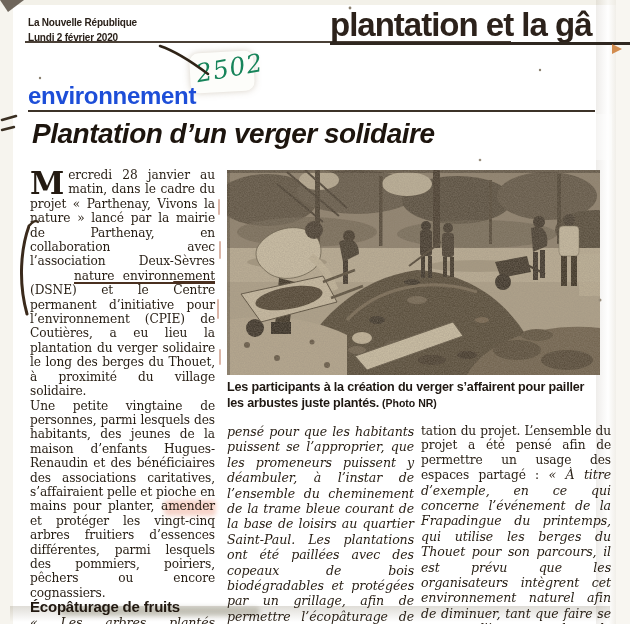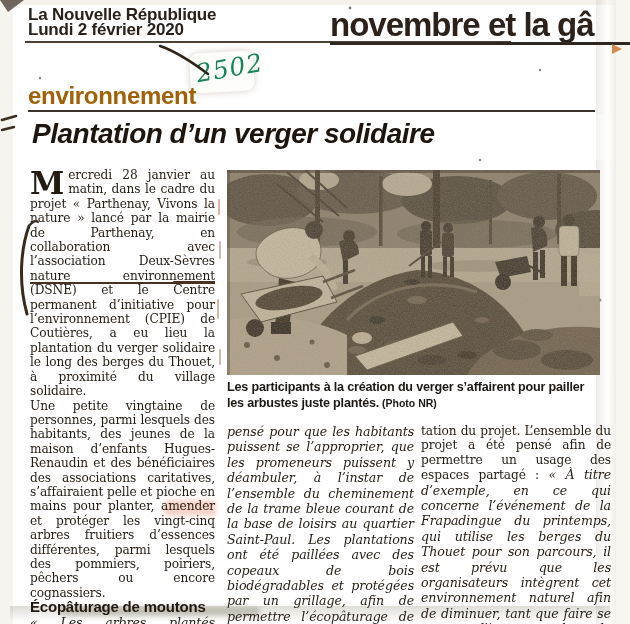--- a/index.html
+++ b/index.html
@@ -20,45 +20,45 @@
   .torn-right{position:absolute;left:596px;top:0;width:22px;height:624px;
     background:linear-gradient(90deg,rgba(120,105,85,.12),rgba(255,255,255,.5) 55%,rgba(235,232,224,.9));}
   .bottom-shadow{position:absolute;left:10px;top:606px;width:600px;height:16px;
     background:linear-gradient(180deg,rgba(110,100,75,.22),rgba(110,100,75,0));}
   .bottom-smudge{position:absolute;left:60px;top:607px;width:200px;height:9px;border-radius:5px;
     background:rgba(95,90,60,.28);filter:blur(2px);}
   .pink-ghost{position:absolute;left:164px;top:500px;width:52px;height:16px;border-radius:4px;
     background:rgba(236,150,125,.4);filter:blur(2px);}
 
   
-  .masthead{position:absolute;left:28px;top:8px;font-weight:bold;font-size:17px;line-height:14.5px;color:#2a211a;letter-spacing:-.2px;}
+  .masthead{position:absolute;left:28px;top:16px;font-weight:bold;font-size:10px;line-height:14.5px;color:#2a211a;letter-spacing:-.2px;}
   .rule-masthead{position:absolute;left:25px;top:41px;width:486px;height:2px;background:#4a4036;}
   .page-title{position:absolute;left:330px;top:6px;font-size:33px;font-weight:bold;letter-spacing:-1px;color:#2c221b;white-space:nowrap;}
   .rule-pagetitle{position:absolute;left:330px;top:42px;width:300px;height:3px;background:#2f2720;}
 
   
   .note-blob{position:absolute;left:190px;top:52px;width:64px;height:40px;background:#fdfdfa;border-radius:9px;
     transform:rotate(-3deg);box-shadow:0 0 7px rgba(140,120,90,.35);}
   .note-num{position:absolute;left:6px;top:2px;font-family:"DejaVu Serif",serif;font-style:italic;
     font-size:25px;color:#17845a;transform:rotate(-7deg);letter-spacing:1px;}
 
   
-  .section-title{position:absolute;left:28px;top:82px;font-size:24px;font-weight:bold;color:#a16207;letter-spacing:-.3px;}
+  .section-title{position:absolute;left:28px;top:82px;font-size:24px;font-weight:bold;color:#1d4ed8;letter-spacing:-.3px;}
   .rule-section{position:absolute;left:28px;top:110px;width:567px;height:2px;background:#3c3228;}
   .headline-band{position:absolute;left:16px;top:114px;width:596px;height:46px;background:rgba(255,255,255,.38);}
   .headline{position:absolute;left:32px;top:118px;font-size:28px;font-weight:bold;color:#1d150e;letter-spacing:-.5px;font-style:italic;}
 
   
   .bodytext{font-family:"DejaVu Serif",serif;font-size:12.2px;line-height:14.4px;text-align:justify;color:#261d13;letter-spacing:-.1px;}
   .col1{position:absolute;left:30px;top:168px;width:185px;}
   .col2{position:absolute;left:227px;top:424px;width:187px;}
   .col3{position:absolute;left:421px;top:424px;width:190px;}
   .bodytext p{margin:0;}
   .dropcap{float:left;font-size:31px;line-height:26px;font-weight:600;padding:2px 4px 0 0;color:#241b12;}
-  .pen-underline{text-decoration:underline;text-decoration-color:#4a3020;text-decoration-thickness:1.8px;text-underline-offset:2px;}
+  .pen-underline{text-decoration:underline;text-decoration-color:#4a3020;text-decoration-thickness:1.8px;text-underline-offset:2px;margin-left:44px;}
   .pen-overline{text-decoration:overline;text-decoration-color:#4a3020;text-decoration-thickness:1.8px;}
   .subhead{font-family:"Liberation Sans",sans-serif;font-weight:bold;font-size:15px;margin:7px 0 3px 0;color:#211810;letter-spacing:-.2px;text-align:left;}
   .quote{font-style:italic;font-size:12.6px;line-height:15px;}
 
   
   .photo-block{position:absolute;left:227px;top:170px;width:413px;}
   .photo{display:block;width:373px;height:205px;}
   .caption{margin-top:5px;font-weight:bold;font-size:12.6px;line-height:15.5px;color:#1f1812;letter-spacing:-.2px;width:360px;}
   .credit{font-size:10.5px;letter-spacing:0;}
 
@@ -76,37 +76,37 @@
   <div class="bottom-shadow"></div>
   <div class="bottom-smudge"></div>
   <div class="pink-ghost"></div>
 
   <div class="masthead">
     <div>La Nouvelle République</div>
     <div>Lundi 2 février 2020</div>
   </div>
   <div class="rule-masthead"></div>
 
-  <div class="page-title">novembre et la gâ</div>
+  <div class="page-title">plantation et la gâ</div>
   <div class="rule-pagetitle"></div>
 
   <div class="note-blob">
     <div class="note-num">2502</div>
   </div>
 
   <div class="section-title">environnement</div>
   <div class="rule-section"></div>
 
   <div class="headline-band"></div>
   <h1 class="headline" style="margin:0;">Plantation d’un verger solidaire</h1>
 
   <div class="col1 bodytext">
     <p><span class="dropcap">M</span><span>ercredi 28 janvier au matin, dans le cadre du projet « Parthenay, Vivons la nature » lancé par la mairie de Parthenay, en collaboration avec l’association Deux-Sèvres </span><span class="pen-underline">nature environnement</span><span> (DSNE) et le </span><span class="pen-overline">Centre</span><span> permanent d’initiative pour l’environnement (CPIE) de Coutières, a eu lieu la plantation du verger solidaire le long des berges du Thouet, à proximité du village solidaire.</span></p>
     <p>Une petite vingtaine de personnes, parmi lesquels des habitants, des jeunes de la maison d’enfants Hugues-Renaudin et des bénéficiaires des associations caritatives, s’affairaient pelle et pioche en mains pour planter, amender et protéger les vingt-cinq arbres fruitiers d’essences différentes, parmi lesquels des pommiers, poiriers, pêchers ou encore cognassiers.</p>
-    <p class="subhead">Écopâturage de moutons</p>
+    <p class="subhead">Écopâturage de fruits</p>
     <p class="quote">« Les arbres plantés produiront des fruits de juin à novembre, qui pourront être ramassés ou consommés sur place. Ce verger est</p>
   </div>
 
   <div class="photo-block">
     <svg class="photo" viewBox="0 0 373 205" preserveAspectRatio="none">
       <defs>
         <filter id="grain" x="0" y="0" width="100%" height="100%">
           <feTurbulence type="fractalNoise" baseFrequency="0.8" numOctaves="2" seed="7"></feTurbulence>
           <feColorMatrix type="matrix" values="0 0 0 0 0.33  0 0 0 0 0.28  0 0 0 0 0.22  0.95 0 0 0 0"></feColorMatrix>
         </filter>

